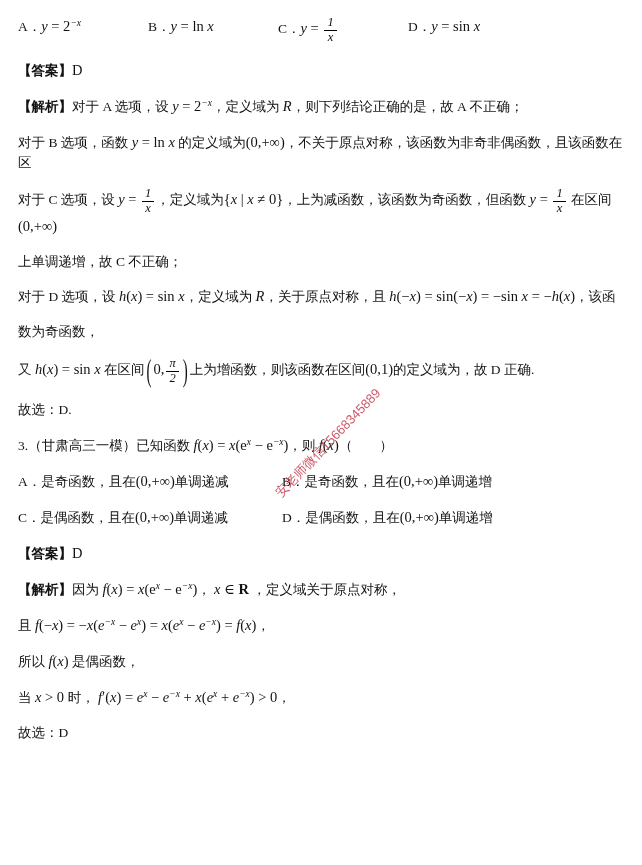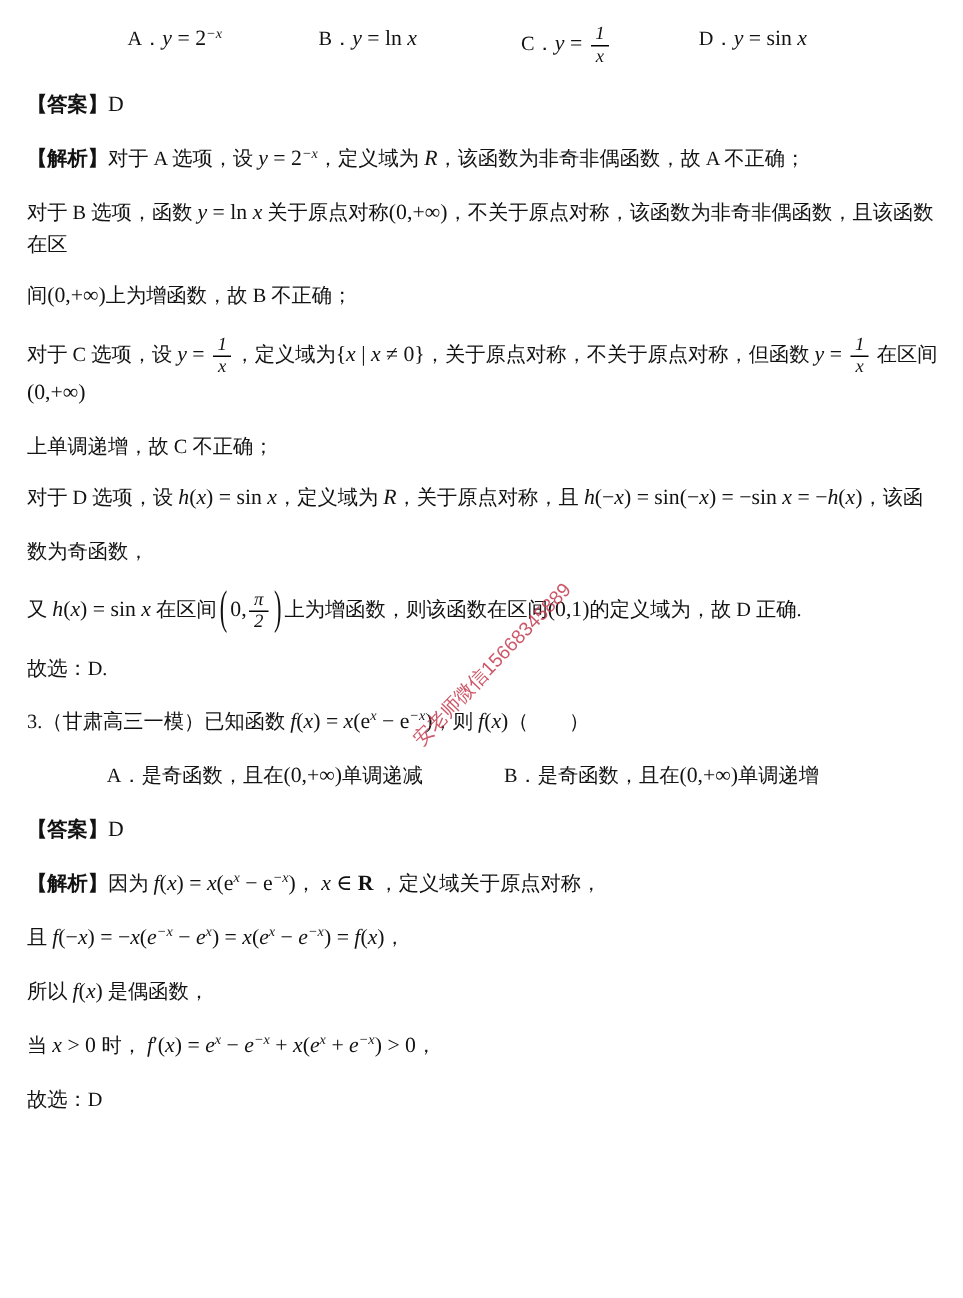--- a/index.html
+++ b/index.html
@@ -17,58 +17,58 @@
   .mnb  { font-family:"Liberation Serif","DejaVu Serif",serif; font-size:14.5px; font-weight:700; }
   .msup { font-family:"Liberation Serif","DejaVu Serif",serif; font-style:italic;
           font-size:9.5px; position:relative; top:-5px; }
   .frac { display:inline-flex; flex-direction:column; align-items:center; vertical-align:middle;
           line-height:1.1; font-size:12.5px; font-style:italic;
           font-family:"Liberation Serif","DejaVu Serif",serif; margin:0 2px; }
   .fnum { display:block; border-bottom:1px solid #000; padding:0 3px; }
   .fden { display:block; padding:0 3px; }
   .bigp { display:inline-block; transform:scaleY(2.1); font-size:15px; vertical-align:-2px;
           margin:0 2px; font-family:"Liberation Serif","DejaVu Serif",serif; }
-  .col  { display:inline-block; vertical-align:top;text-align:right; }
+  .col  { display:inline-block; vertical-align:top; }
   .opts4 .col { width:130px; }
   .opts2 .col { width:264px; }
 
   .watermark { position:absolute; left:256px; top:434px; white-space:nowrap;
                transform:rotate(-46deg); transform-origin:center; font-size:13px;
                font-family:"Liberation Sans","DejaVu Sans",sans-serif; opacity:0.85; }
 </style>
 </head>
 <body>
 
 <div class="page">
   <div id="doc">
       <div class="line opts4"><span class="col"><span class="cjk">A．</span><span class="mi">y</span><span class="mn"> = 2</span><span class="msup">−x</span></span><span class="col"><span class="cjk">B．</span><span class="mi">y</span><span class="mn"> = ln </span><span class="mi">x</span></span><span class="col"><span class="cjk">C．</span><span class="mi">y</span><span class="mn"> = </span><span class="frac">
             <span class="fnum">1</span>
             <span class="fden">x</span>
           </span></span><span class="col"><span class="cjk">D．</span><span class="mi">y</span><span class="mn"> = sin </span><span class="mi">x</span></span></div>
       <div class="line"><span class="bold">【答案】</span><span class="mn">D</span></div>
-      <div class="line"><span class="bold">【解析】</span><span class="cjk">对于 A 选项，设 </span><span class="mi">y</span><span class="mn"> = 2</span><span class="msup">−x</span><span class="cjk">，定义域为 </span><span class="mi">R</span><span class="cjk">，该函数为非奇非偶函数，故 A 不正确；</span></div>
-      <div class="line"><span class="cjk">对于 B 选项，函数 </span><span class="mi">y</span><span class="mn"> = ln </span><span class="mi">x</span><span class="cjk"> 关于原点对称</span><span class="mn">(0,+∞)</span><span class="cjk">，不关于原点对称，该函数为非奇非偶函数，且该函数在区</span></div>
-      <div class="line"><span class="cjk">间</span><span class="mn">(0,+∞)</span><span class="cjk">上为增函数，故 B 不正确；</span></div>
+      <div class="line"><span class="bold">【解析】</span><span class="cjk">对于 A 选项，设 </span><span class="mi">y</span><span class="mn"> = 2</span><span class="msup">−x</span><span class="cjk">，定义域为 </span><span class="mi">R</span><span class="cjk">，则下列结论正确的是，故 A 不正确；</span></div>
+      <div class="line"><span class="cjk">对于 B 选项，函数 </span><span class="mi">y</span><span class="mn"> = ln </span><span class="mi">x</span><span class="cjk"> 的定义域为</span><span class="mn">(0,+∞)</span><span class="cjk">，不关于原点对称，该函数为非奇非偶函数，且该函数在区</span></div>
       <div class="line"><span class="cjk">对于 C 选项，设 </span><span class="mi">y</span><span class="mn"> = </span><span class="frac">
           <span class="fnum">1</span>
           <span class="fden">x</span>
-        </span><span class="cjk">，定义域为</span><span class="mn">{</span><span class="mi">x</span><span class="mn"> | </span><span class="mi">x</span><span class="mn"> ≠ 0}</span><span class="cjk">，关于原点对称，不关于原点对称，但函数 </span><span class="mi">y</span><span class="mn"> = </span><span class="frac">
+        </span><span class="cjk">，定义域为</span><span class="mn">{</span><span class="mi">x</span><span class="mn"> | </span><span class="mi">x</span><span class="mn"> ≠ 0}</span><span class="cjk">，上为减函数，该函数为奇函数，但函数 </span><span class="mi">y</span><span class="mn"> = </span><span class="frac">
           <span class="fnum">1</span>
           <span class="fden">x</span>
         </span><span class="cjk"> 在区间</span><span class="mn">(0,+∞)</span></div>
       <div class="line"><span class="cjk">上单调递增，故 C 不正确；</span></div>
       <div class="line"><span class="cjk">对于 D 选项，设 </span><span class="mi">h</span><span class="mn">(</span><span class="mi">x</span><span class="mn">) = sin </span><span class="mi">x</span><span class="cjk">，定义域为 </span><span class="mi">R</span><span class="cjk">，关于原点对称，且 </span><span class="mi">h</span><span class="mn">(−</span><span class="mi">x</span><span class="mn">) = sin(−</span><span class="mi">x</span><span class="mn">) = −sin </span><span class="mi">x</span><span class="mn"> = −</span><span class="mi">h</span><span class="mn">(</span><span class="mi">x</span><span class="mn">)</span><span class="cjk">，该函</span></div>
       <div class="line"><span class="cjk">数为奇函数，</span></div>
       <div class="line"><span class="cjk">又 </span><span class="mi">h</span><span class="mn">(</span><span class="mi">x</span><span class="mn">) = sin </span><span class="mi">x</span><span class="cjk"> 在区间</span><span class="bigp">(</span><span class="mn">0,</span><span class="frac">
           <span class="fnum">π</span>
           <span class="fden">2</span>
         </span><span class="bigp">)</span><span class="cjk">上为增函数，则该函数在区间</span><span class="mn">(0,1)</span><span class="cjk">的定义域为，故 D 正确.</span></div>
       <div class="line"><span class="cjk">故选：D.</span></div>
       <div class="line"><span class="cjk">3.（甘肃高三一模）已知函数 </span><span class="mi">f</span><span class="mn">(</span><span class="mi">x</span><span class="mn">) = </span><span class="mi">x</span><span class="mn">(e</span><span class="msup">x</span><span class="mn"> − e</span><span class="msup">−x</span><span class="mn">)</span><span class="cjk">，则 </span><span class="mi">f</span><span class="mn">(</span><span class="mi">x</span><span class="mn">)</span><span class="cjk">（　　）</span></div>
       <div class="line opts2"><span class="col"><span class="cjk">A．是奇函数，且在</span><span class="mn">(0,+∞)</span><span class="cjk">单调递减</span></span><span class="col"><span class="cjk">B．是奇函数，且在</span><span class="mn">(0,+∞)</span><span class="cjk">单调递增</span></span></div>
+      <div class="line opts2"><span class="col"><span class="cjk">C．是偶函数，且在</span><span class="mn">(0,+∞)</span><span class="cjk">单调递减</span></span><span class="col"><span class="cjk">D．是偶函数，且在</span><span class="mn">(0,+∞)</span><span class="cjk">单调递增</span></span></div>
       <div class="line"><span class="bold">【答案】</span><span class="mn">D</span></div>
       <div class="line"><span class="bold">【解析】</span><span class="cjk">因为 </span><span class="mi">f</span><span class="mn">(</span><span class="mi">x</span><span class="mn">) = </span><span class="mi">x</span><span class="mn">(e</span><span class="msup">x</span><span class="mn"> − e</span><span class="msup">−x</span><span class="mn">)</span><span class="cjk">， </span><span class="mi">x</span><span class="mn"> ∈ </span><span class="mnb">R</span><span class="cjk"> ，定义域关于原点对称，</span></div>
       <div class="line"><span class="cjk">且 </span><span class="mi">f</span><span class="mn">(−</span><span class="mi">x</span><span class="mn">) = −</span><span class="mi">x</span><span class="mn">(</span><span class="mi">e</span><span class="msup">−x</span><span class="mn"> − </span><span class="mi">e</span><span class="msup">x</span><span class="mn">) = </span><span class="mi">x</span><span class="mn">(</span><span class="mi">e</span><span class="msup">x</span><span class="mn"> − </span><span class="mi">e</span><span class="msup">−x</span><span class="mn">) = </span><span class="mi">f</span><span class="mn">(</span><span class="mi">x</span><span class="mn">)</span><span class="cjk">，</span></div>
       <div class="line"><span class="cjk">所以 </span><span class="mi">f</span><span class="mn">(</span><span class="mi">x</span><span class="mn">)</span><span class="cjk"> 是偶函数，</span></div>
       <div class="line"><span class="cjk">当 </span><span class="mi">x</span><span class="mn"> &gt; 0 </span><span class="cjk">时， </span><span class="mi">f</span><span class="mn">′(</span><span class="mi">x</span><span class="mn">) = </span><span class="mi">e</span><span class="msup">x</span><span class="mn"> − </span><span class="mi">e</span><span class="msup">−x</span><span class="mn"> + </span><span class="mi">x</span><span class="mn">(</span><span class="mi">e</span><span class="msup">x</span><span class="mn"> + </span><span class="mi">e</span><span class="msup">−x</span><span class="mn">) &gt; 0</span><span class="cjk">，</span></div>
       <div class="line"><span class="cjk">故选：D</span></div>
     </div>
   <div class="watermark" style="color: rgb(196, 58, 78);">安老师微信15668345889</div>
 </div>
 

